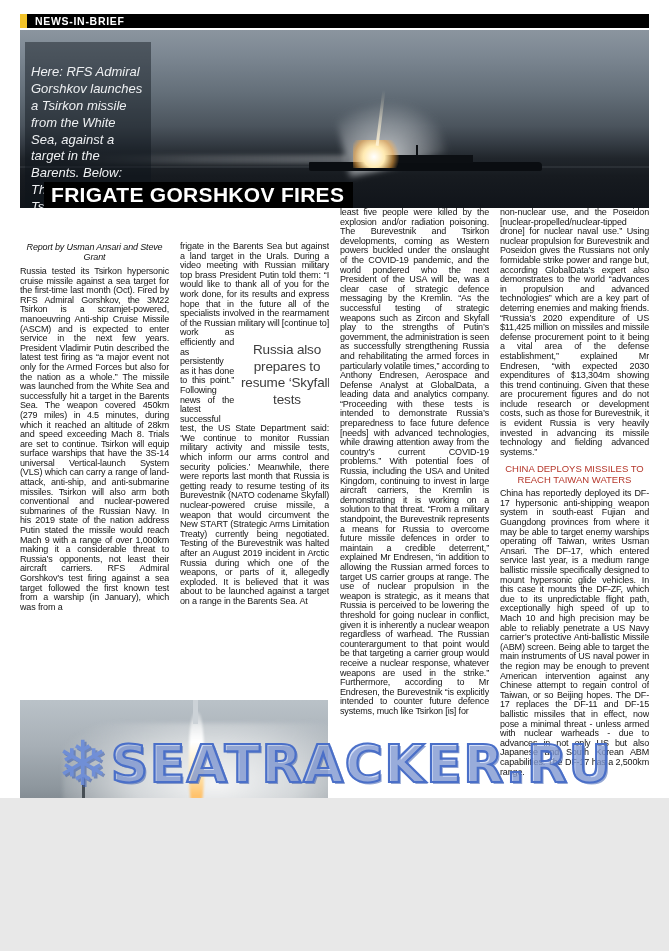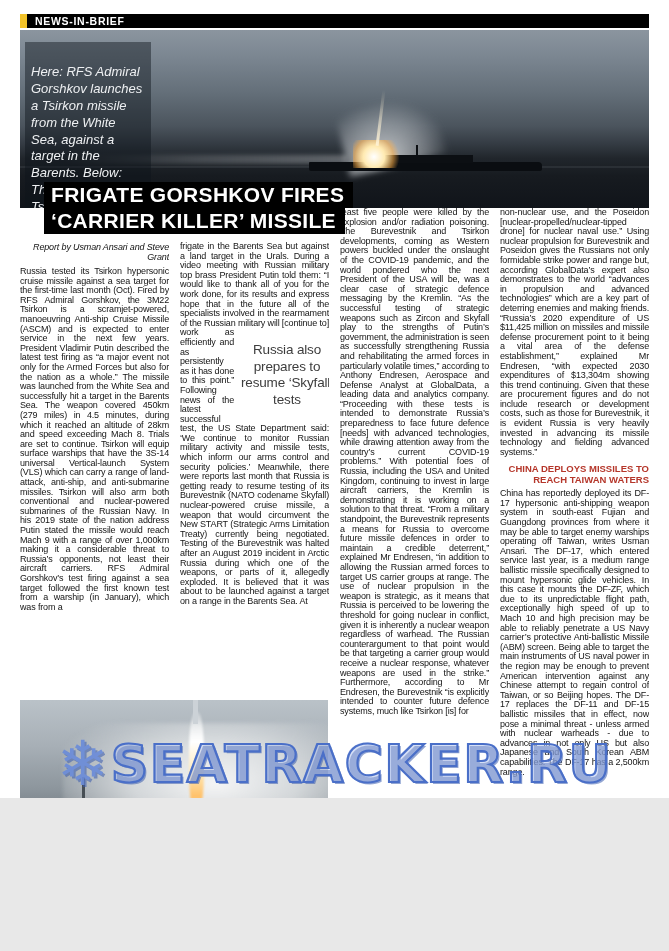--- a/index.html
+++ b/index.html
@@ -37,25 +37,25 @@
   .headline{position:absolute;left:20px;top:182px;z-index:5;}
   .hl-line{height:26px;margin-left:24px;}
   .hl-bar{display:inline-block;background:#000;color:#fff;font-weight:bold;font-size:21px;
     line-height:26px;padding:0 9px 0 7px;letter-spacing:.3px;white-space:nowrap;}
 
   
   .content{position:absolute;left:20px;top:208px;width:629px;height:743px;display:flex;gap:11px;z-index:2;}
   .col{flex:1;font-size:9px;line-height:9.6px;letter-spacing:-.15px;text-align:justify;
        color:#141414;overflow:hidden;}
   .col-pad{padding-top:34px;}
-  .byline{font-style:italic;font-size:9px;line-height:10px;margin-bottom:5px;color:#111;text-align:right;}
+  .byline{font-style:italic;font-size:9px;line-height:10px;margin-bottom:5px;color:#111;text-align:center;}
   .pullquote{float:right;width:96px;margin:6px -6px 6px 5px;padding:8px 0 6px;
     font-size:13.5px;line-height:1.22;text-align:center;color:#3d3d3d;background:#fff;}
-  .subhead{margin:7px 0 3px;font-size:9.5px;line-height:1.15;font-weight:bold;
-    color:#b5362a;text-align:right;letter-spacing:0;}
+  .subhead{margin:7px 0 3px;font-size:9.5px;line-height:1.15;font-weight:normal;
+    color:#b5362a;text-align:center;letter-spacing:0;}
 
   
   .deck-photo{position:absolute;left:20px;top:700px;width:308px;height:232px;overflow:hidden;z-index:4;
     background:linear-gradient(180deg,#bac2c8 0%,#a7afb6 20%,#8d969d 38%,#70787f 52%,
                #4c5359 66%,#34393e 78%,#1f2327 100%);}
   .dp-haze{position:absolute;left:14%;top:10%;width:90%;height:58%;filter:blur(2px);
     background:radial-gradient(ellipse at 55% 45%,rgba(250,250,250,.95) 0%,rgba(236,238,239,.75) 38%,
                rgba(220,223,225,.35) 64%,transparent 80%);}
   .dp-flame{position:absolute;left:55%;top:5%;width:15px;height:100px;border-radius:40%;filter:blur(1px);
     background:linear-gradient(180deg,rgba(255,255,255,.25),#ffffff 30%,#ffeaba 60%,#ffc068 85%,rgba(255,160,60,.4));}
@@ -100,21 +100,20 @@
     <div class="ship-hull"></div>
     <div class="ship-super"></div>
     <div class="ship-mast"></div>
     <div class="launch-flash"></div>
     <div class="missile-trail"></div>
     <div class="hero-caption">Here: RFS Admiral Gorshkov launches a Tsirkon missile from the White Sea, against a target in the Barents. Below: The moment a Tsirkon leaves its cell in a Vertical-launch System (VLS) on the forecastle of the Gorshkov. Photos: Russian defence ministry.</div>
   </div>
 
   <div class="headline">
     <div class="hl-line"><span class="hl-bar">FRIGATE GORSHKOV FIRES</span></div>
-    <div class="hl-line"><span class="hl-bar">‘CARRIER KILLER’ MISSILE</span></div>
   </div>
 
   <div class="content">
     <div class="col col-pad">
       <div class="byline">Report by Usman Ansari and Steve Grant</div>
       <span>Russia tested its Tsirkon hypersonic cruise missile against a sea target for the first-time last month (Oct). Fired by RFS Admiral Gorshkov, the 3M22 Tsirkon is a scramjet-powered, manoeuvring Anti-ship Cruise Missile (ASCM) and is expected to enter service in the next few years. President Vladimir Putin described the latest test firing as “a major event not only for the Armed Forces but also for the nation as a whole.” The missile was launched from the White Sea and successfully hit a target in the Barents Sea. The weapon covered 450km (279 miles) in 4.5 minutes, during which it reached an altitude of 28km and speed exceeding Mach 8. Trials are set to continue. Tsirkon will equip surface warships that have the 3S-14 universal Vertical-launch System (VLS) which can carry a range of land-attack, anti-ship, and anti-submarine missiles. Tsirkon will also arm both conventional and nuclear-powered submarines of the Russian Navy. In his 2019 state of the nation address Putin stated the missile would reach Mach 9 with a range of over 1,000km making it a considerable threat to Russia’s opponents, not least their aircraft carriers. RFS Admiral Gorshkov’s test firing against a sea target followed the first known test from a warship (in January), which was from a</span>
     </div>
     <div class="col col-pad">
       <span>frigate in the Barents Sea but against a land target in the Urals. During a video meeting with Russian military top brass President Putin told them: “I would like to thank all of you for the work done, for its results and express hope that in the future all of the specialists involved in the rearmament of the Russian military will [continue to] work</span>
       <aside class="pullquote">Russia also prepares to resume ‘Skyfall’ tests</aside>

